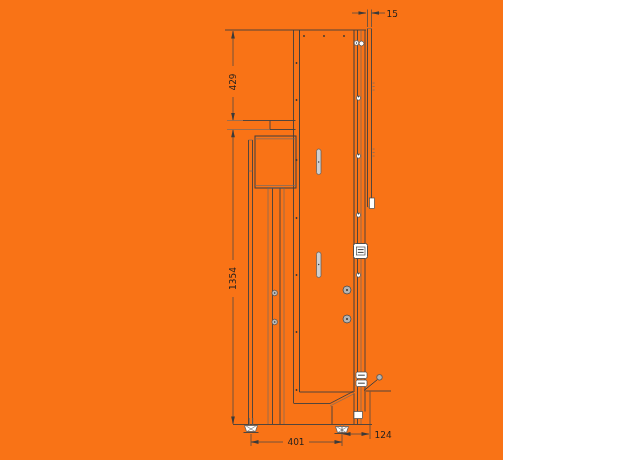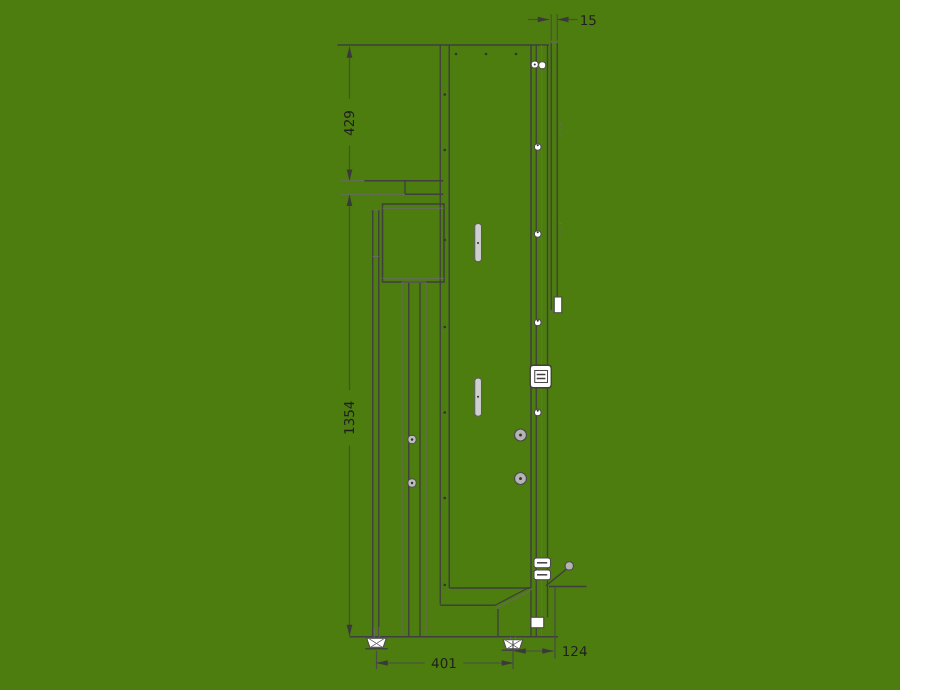--- a/index.html
+++ b/index.html
@@ -1,16 +1,16 @@
 <!DOCTYPE html>
 <html><head>
 <meta charset="utf-8">
 <style>
   html,body{margin:0;padding:0;background:#ffffff;}
-  .stage{position:relative;width:600px;height:460px;background:#4d7c0f;overflow:hidden;}
+  .stage{position:relative;width:503px;height:460px;background:#f97316;overflow:hidden;}
   svg{display:block;}
   .s1{stroke:#3f3f3f;stroke-width:1;fill:none;}
   .s09{stroke:#3f3f3f;stroke-width:0.9;fill:none;}
   .s0{stroke:#6a6a6a;stroke-width:0.65;fill:none;}
   .dim{stroke:#4a4a4a;stroke-width:0.75;fill:none;}
   .arr{fill:#3a3a3a;stroke:none;}
   .txt{font-family:"DejaVu Sans",sans-serif;font-size:9px;fill:#1f1f1f;}
   .wfill{fill:#ffffff;stroke:#3f3f3f;stroke-width:0.9;}
   .wfill-thin{fill:#ffffff;stroke:#4a4a4a;stroke-width:0.7;}
   .gfill{fill:#b4b4b4;stroke:#4a4a4a;stroke-width:0.8;}

